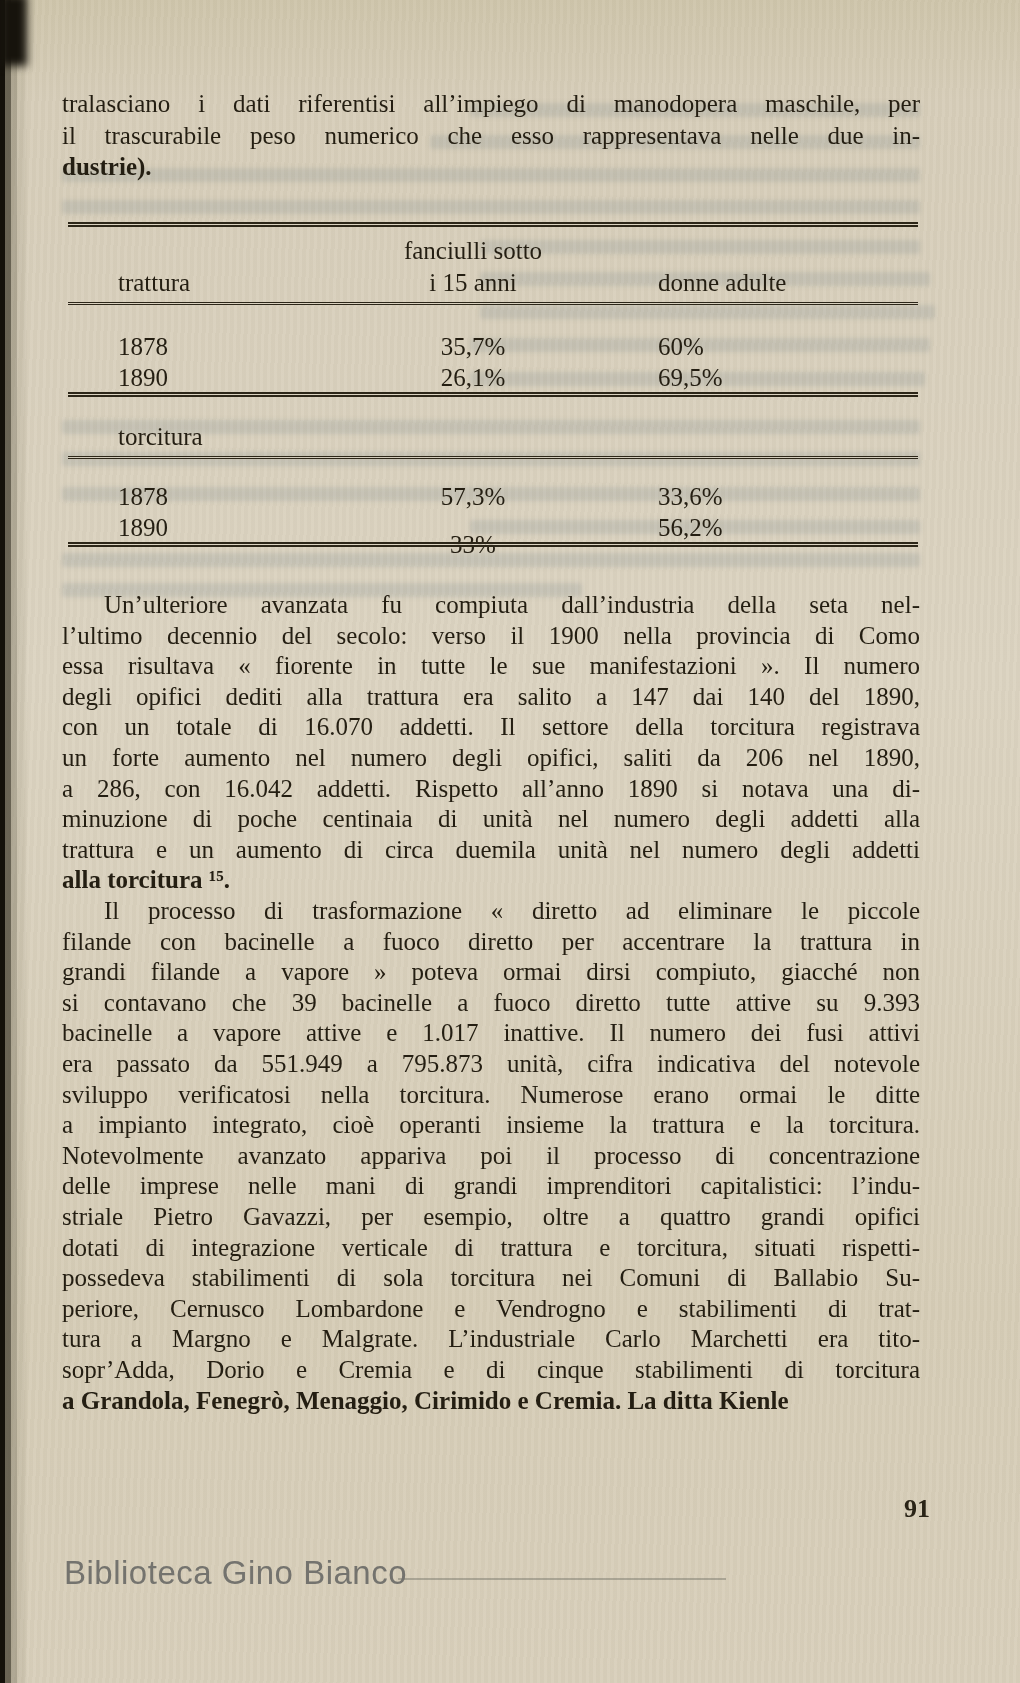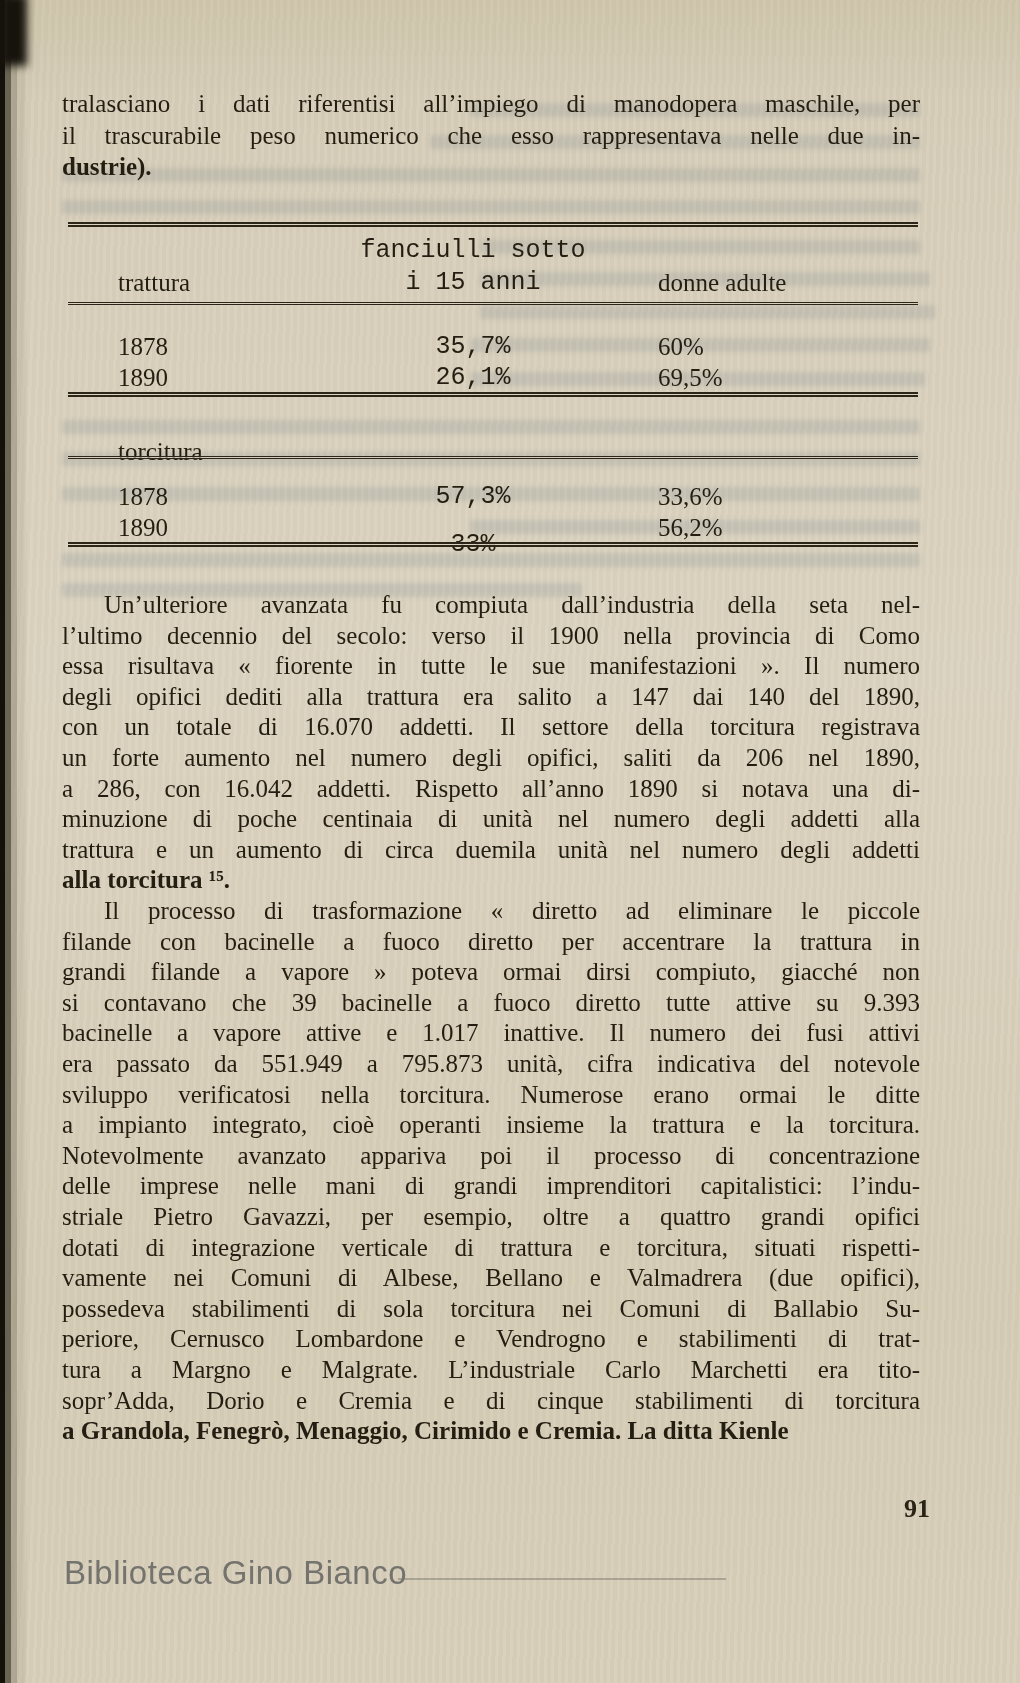--- a/index.html
+++ b/index.html
@@ -32,21 +32,21 @@
   .line.last{text-align-last:left;font-weight:bold;}
   .line.indent{text-indent:42px;}
   .intro .line{height:31.5px;line-height:31.5px;}
   
   .stat-table{position:absolute;left:68px;top:222px;width:850px;height:330px;z-index:3;}
   .rule{position:absolute;left:0;width:100%;}
   .rule.thick{height:5px;background:linear-gradient(180deg,#2c2618 0 2px,rgba(219,211,192,.85) 2px 3px,#2c2618 3px 5px);}
   .rule.thin{height:3px;background:linear-gradient(180deg,#2c2618 0 1.4px,rgba(219,211,192,.6) 1.4px 1.9px,#2c2618 1.9px 3px);}
   .t-cell{position:absolute;font-size:25px;line-height:30px;height:30px;}
   .c1{left:50px;width:170px;text-align:left;}
-  .c2{left:220px;width:370px;text-align:center;font-family:Liberation Mono, monospace;}
+  .c2{left:220px;width:370px;text-align:center;}
   .c3{left:590px;width:260px;}
   
   .pagenum{position:absolute;top:1494px;left:62px;width:868px;z-index:3;
     text-align:right;font-size:26px;font-weight:bold;color:#2a2417;}
   .watermark{position:absolute;top:1554px;left:64px;z-index:3;
     font-family:"Liberation Sans","DejaVu Sans",sans-serif;
     font-size:33px;letter-spacing:.5px;color:#74736e;text-align:right;}
   .wm-line{position:absolute;top:1578px;left:398px;width:328px;height:2px;z-index:2;
     background:rgba(112,112,102,.45);filter:blur(.6px);}
 </style>
@@ -90,21 +90,21 @@
     <div class="t-cell c1" style="top:110px;">1878</div>
     <div class="t-cell c2" style="top:110px;">35,7%</div>
     <div class="t-cell c3" style="top:110px;">60%</div>
 
     <div class="t-cell c1" style="top:141px;">1890</div>
     <div class="t-cell c2" style="top:141px;">26,1%</div>
     <div class="t-cell c3" style="top:141px;">69,5%</div>
 
     <div class="rule thick" style="top:170px;"></div>
 
-    <div class="t-cell c1" style="top:215px;">torcitura</div>
+    <div class="t-cell c1" style="top:200px;">torcitura</div>
 
     <div class="rule thin" style="top:234px;"></div>
 
     <div class="t-cell c1" style="top:260px;">1878</div>
     <div class="t-cell c2" style="top:260px;">57,3%</div>
     <div class="t-cell c3" style="top:260px;">33,6%</div>
 
     <div class="t-cell c1" style="top:291px;">1890</div>
     <div class="t-cell c2" style="top:284px;margin-top:24px;">33%</div>
     <div class="t-cell c3" style="top:291px;">56,2%</div>
@@ -131,21 +131,20 @@
     <div class="line">grandi filande a vapore » poteva ormai dirsi compiuto, giacché non</div>
     <div class="line">si contavano che 39 bacinelle a fuoco diretto tutte attive su 9.393</div>
     <div class="line">bacinelle a vapore attive e 1.017 inattive. Il numero dei fusi attivi</div>
     <div class="line">era passato da 551.949 a 795.873 unità, cifra indicativa del notevole</div>
     <div class="line">sviluppo verificatosi nella torcitura. Numerose erano ormai le ditte</div>
     <div class="line">a impianto integrato, cioè operanti insieme la trattura e la torcitura.</div>
     <div class="line">Notevolmente avanzato appariva poi il processo di concentrazione</div>
     <div class="line">delle imprese nelle mani di grandi imprenditori capitalistici: l’indu-</div>
     <div class="line">striale Pietro Gavazzi, per esempio, oltre a quattro grandi opifici</div>
     <div class="line">dotati di integrazione verticale di trattura e torcitura, situati rispetti-</div>
-    <div class="line">vamente nei Comuni di Albese, Bellano e Valmadrera (due opifici),</div>
     <div class="line">possedeva stabilimenti di sola torcitura nei Comuni di Ballabio Su-</div>
     <div class="line">periore, Cernusco Lombardone e Vendrogno e stabilimenti di trat-</div>
     <div class="line">tura a Margno e Malgrate. L’industriale Carlo Marchetti era tito-</div>
     <div class="line">sopr’Adda, Dorio e Cremia e di cinque stabilimenti di torcitura</div>
     <div class="line last">a Grandola, Fenegrò, Menaggio, Cirimido e Cremia. La ditta Kienle</div>
   </div>
 
   <div class="pagenum">91</div>
   <div class="wm-line"></div>
   <div class="watermark">Biblioteca Gino Bianco</div>

